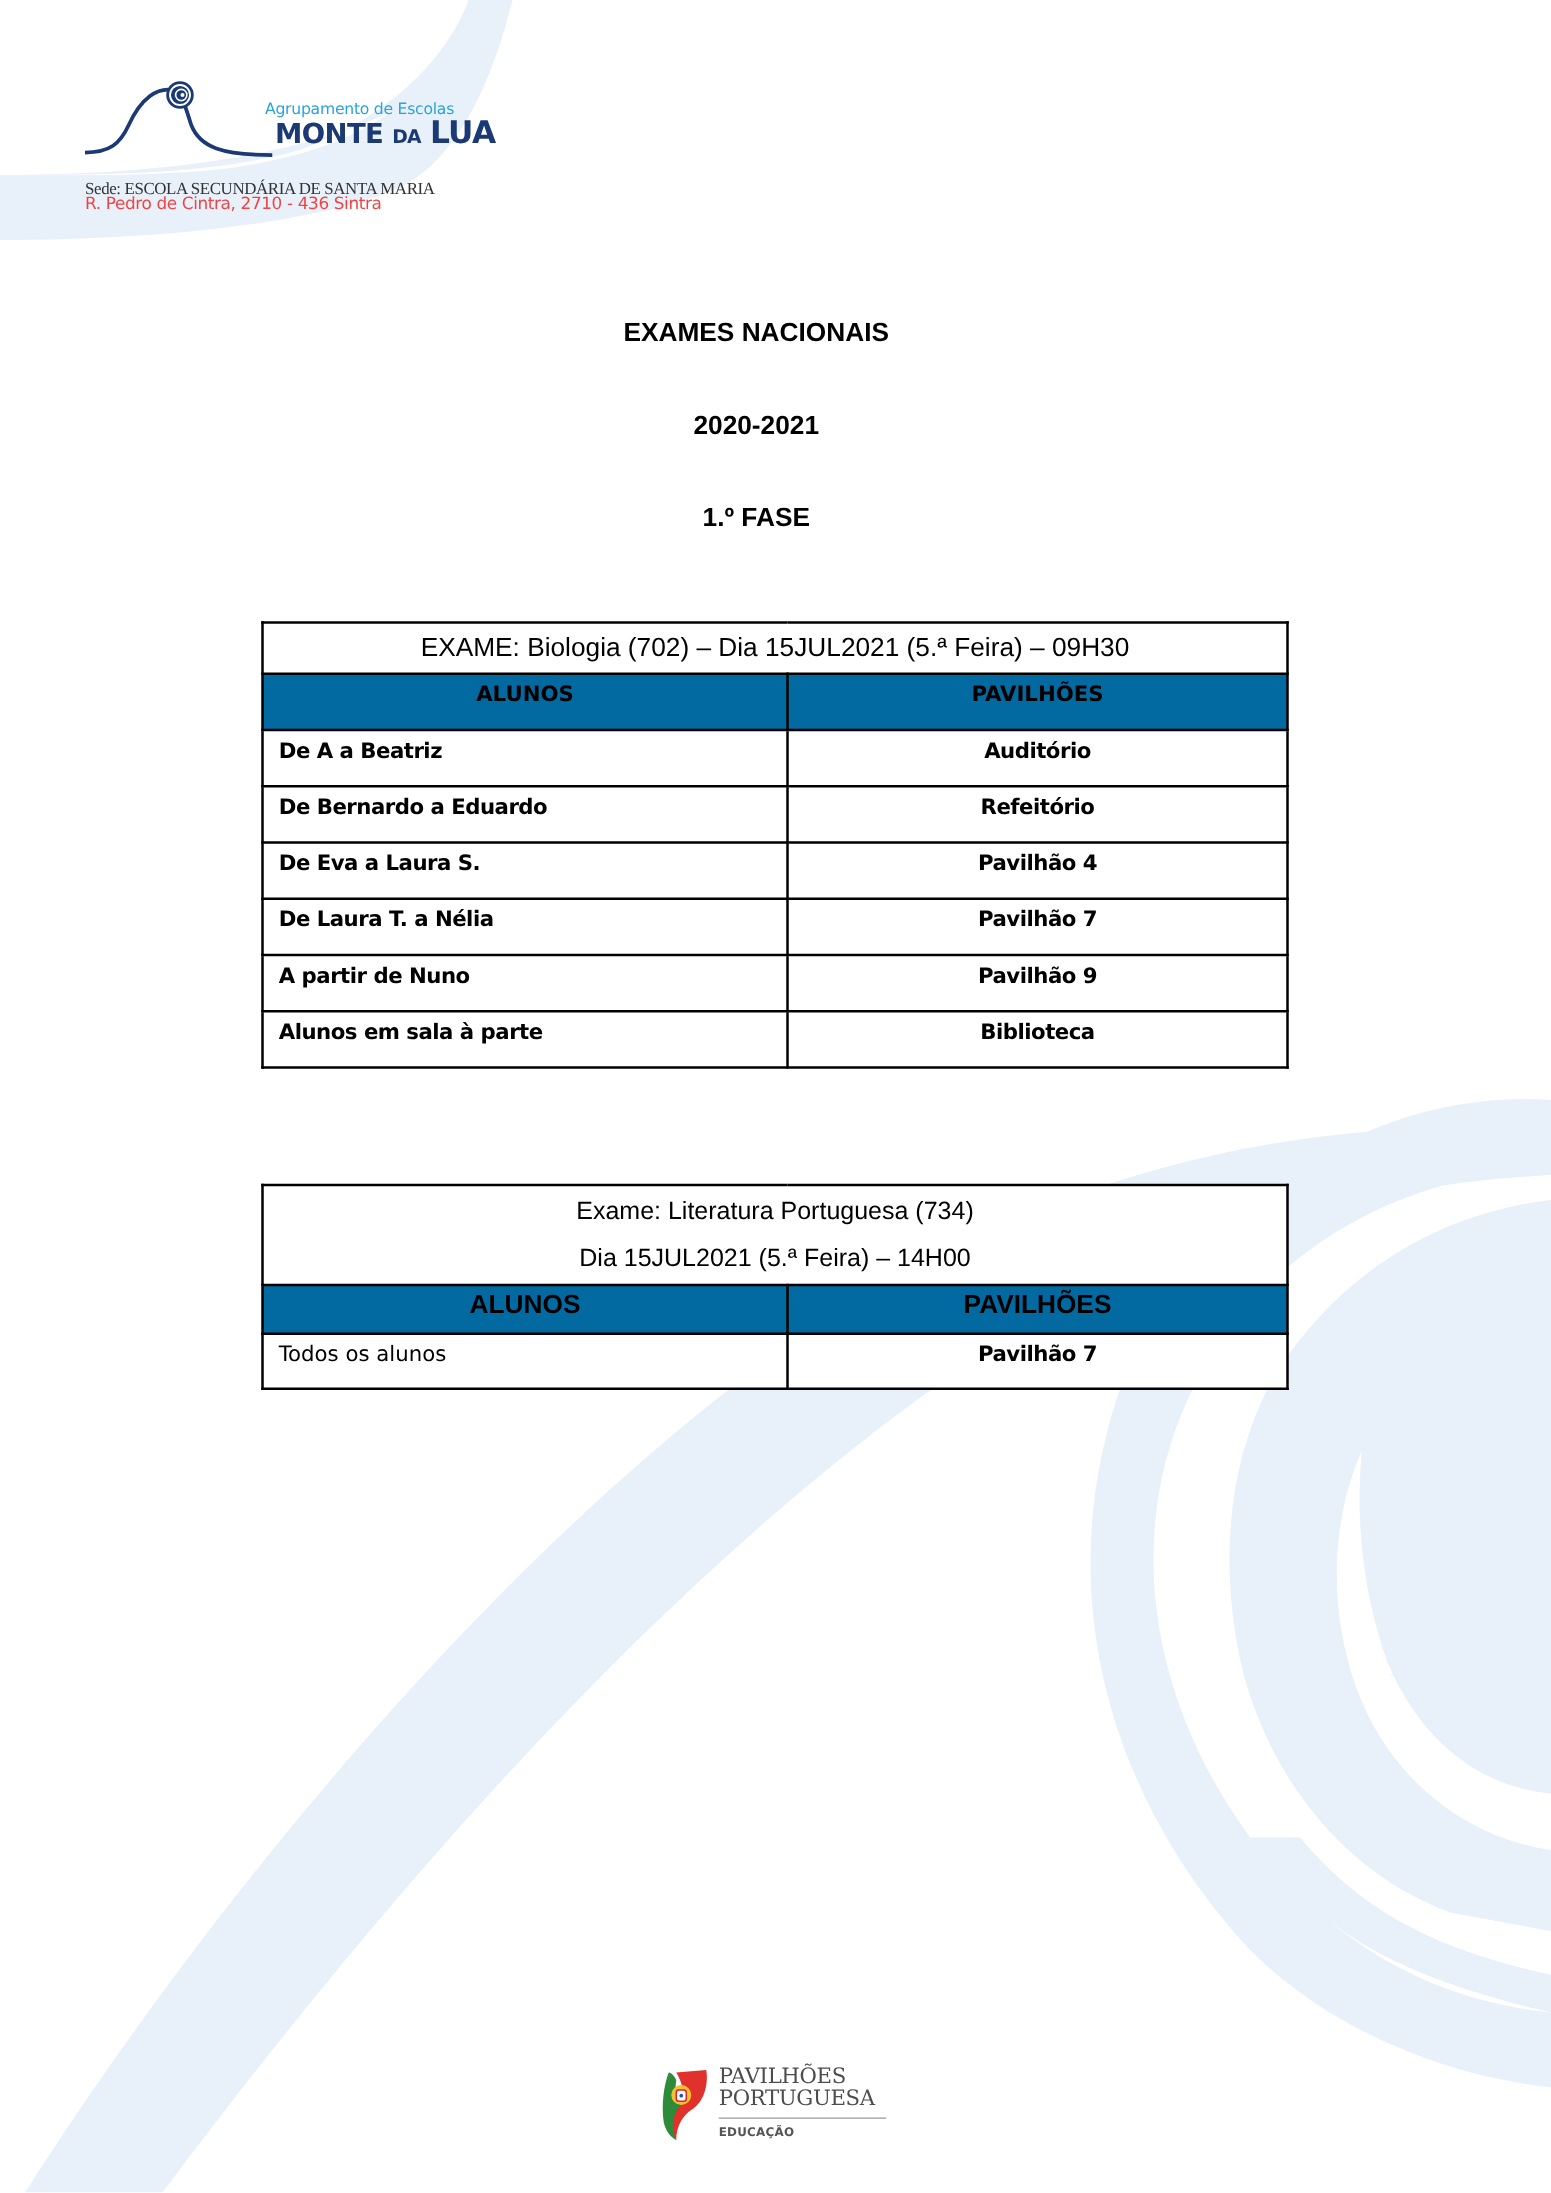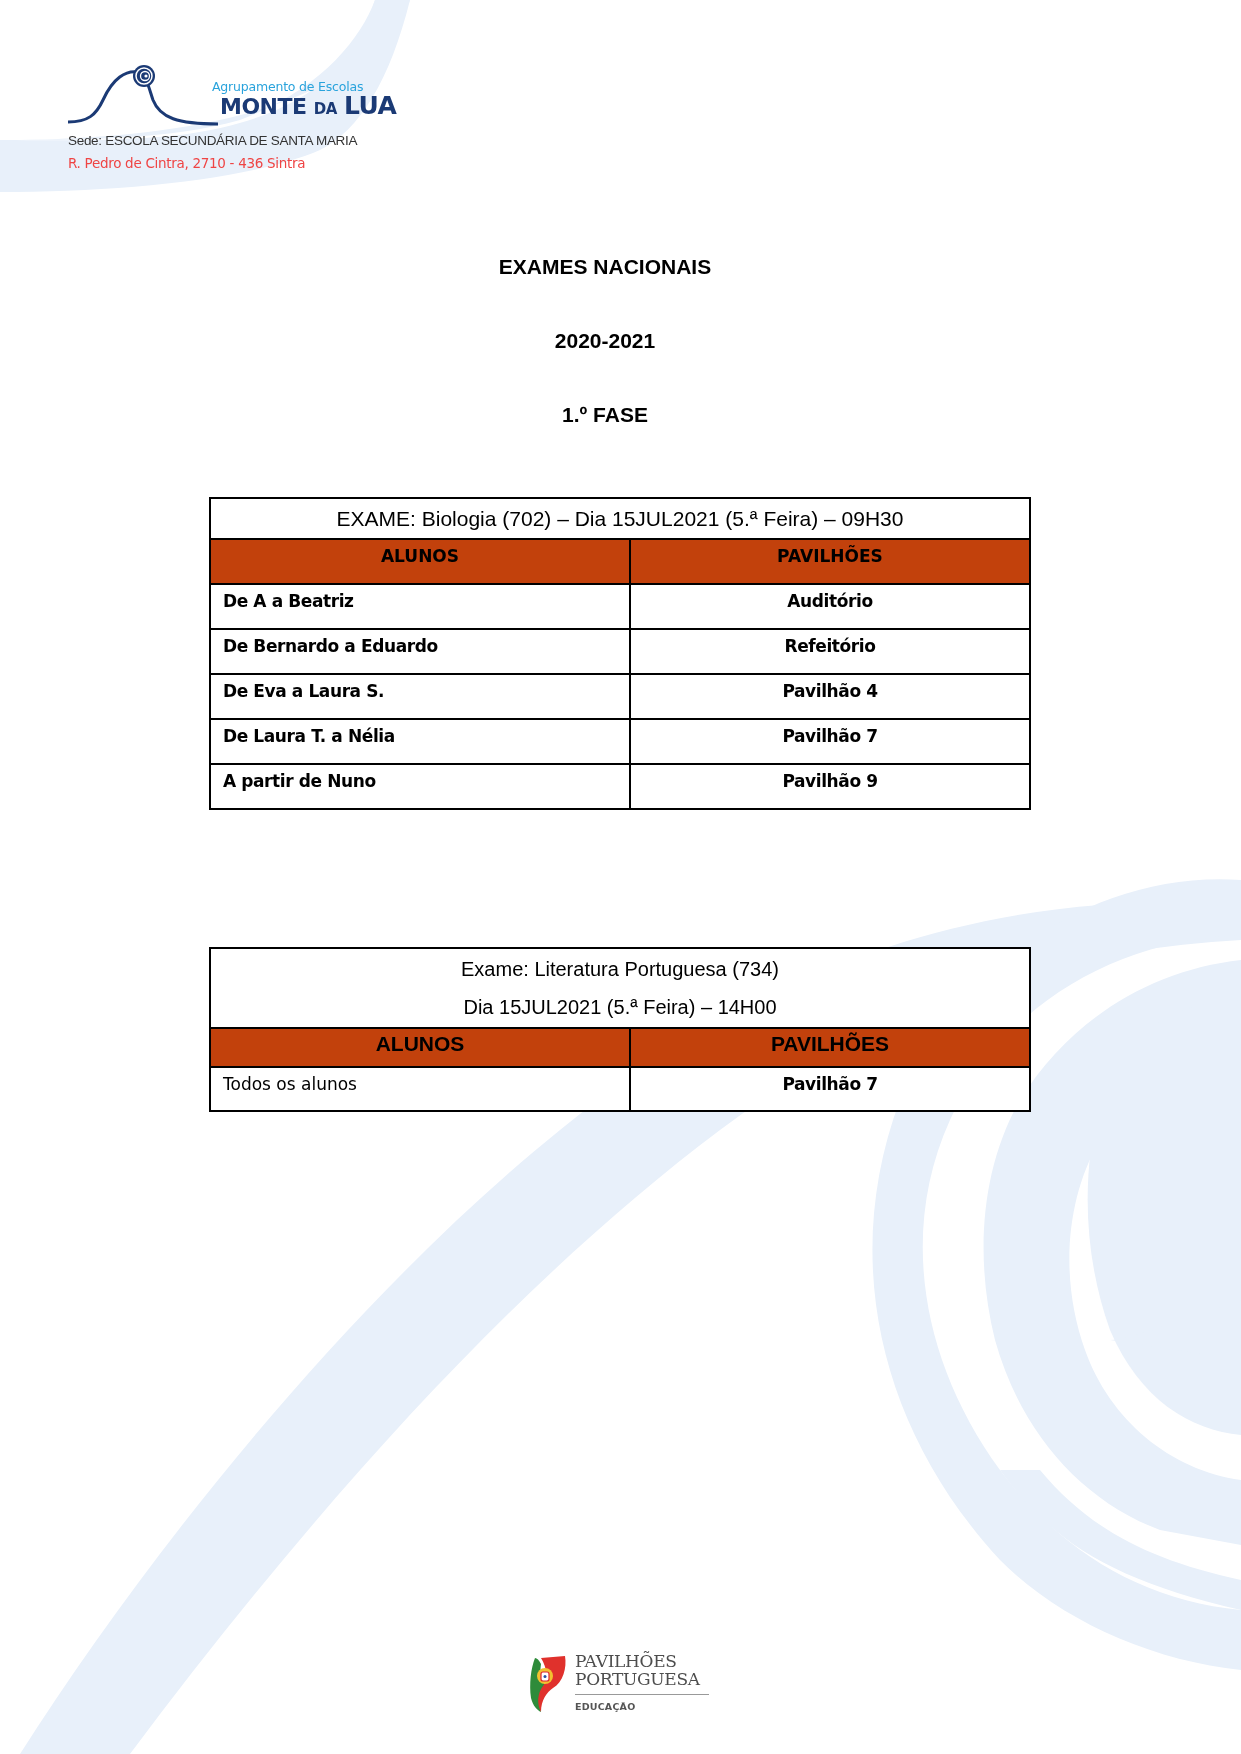--- a/index.html
+++ b/index.html
@@ -34,22 +34,22 @@
     }
     .logo-monte {
       position: absolute; left: 160px; top: 36px;
       font-family: "DejaVu Sans", sans-serif;
       font-weight: bold; font-size: 22px; color: #1b3a75;
       white-space: nowrap; letter-spacing: -0.5px;
     }
     .logo-monte .small { font-size: 15px; margin-top: 32px; }
     .logo-monte .big { font-size: 25px; }
     .sede {
-      position: absolute; left: 8px; top: 78px;
-      font-family: Liberation Sans, sans-serif;
+      position: absolute; left: 8px; top: 88px;
+      font-family: Liberation Serif, serif;
       font-size: 13.5px; color: #333; white-space: nowrap;
       letter-spacing: -0.3px;
     }
     .address {
       position: absolute; left: 8px; top: 100px;
       font-family: "DejaVu Sans", sans-serif;
       font-size: 13.5px; color: #ef4444; white-space: nowrap;
       letter-spacing: -0.3px;
     }
 
@@ -75,21 +75,21 @@
       border: 2px solid #000;
       padding: 0;
     }
     .exam-table .cap-cell {
       background: #ffffff;
       text-align: center;
       font-size: 20px;
       font-weight: normal;
     }
     .exam-table .head-cell {
-      background: #c2410c;
+      background: #0369a1;
       text-align: center;
       font-family: "DejaVu Sans", sans-serif;
       font-weight: bold;
       font-size: 17px;
       vertical-align: top;
       padding-top: 6px;
     }
     .exam-table .row-cell {
       background: #ffffff;
       font-family: "DejaVu Sans", sans-serif;
@@ -197,20 +197,24 @@
     <td class="row-cell center">Pavilhão 4</td>
   </tr>
   <tr>
     <td class="row-cell left">De Laura T. a Nélia</td>
     <td class="row-cell center">Pavilhão 7</td>
   </tr>
   <tr>
     <td class="row-cell left">A partir de Nuno</td>
     <td class="row-cell center">Pavilhão 9</td>
   </tr>
+  <tr>
+    <td class="row-cell left">Alunos em sala à parte</td>
+    <td class="row-cell center">Biblioteca</td>
+  </tr>
 </tbody>
   </table>
 
 <table class="exam-table" id="table2">
   <tbody>
       <tr>
     <td class="cap-cell" colspan="2">
       <div>Exame: Literatura Portuguesa (734)</div>
       <div>Dia 15JUL2021 (5.ª Feira) – 14H00</div>
     </td>

